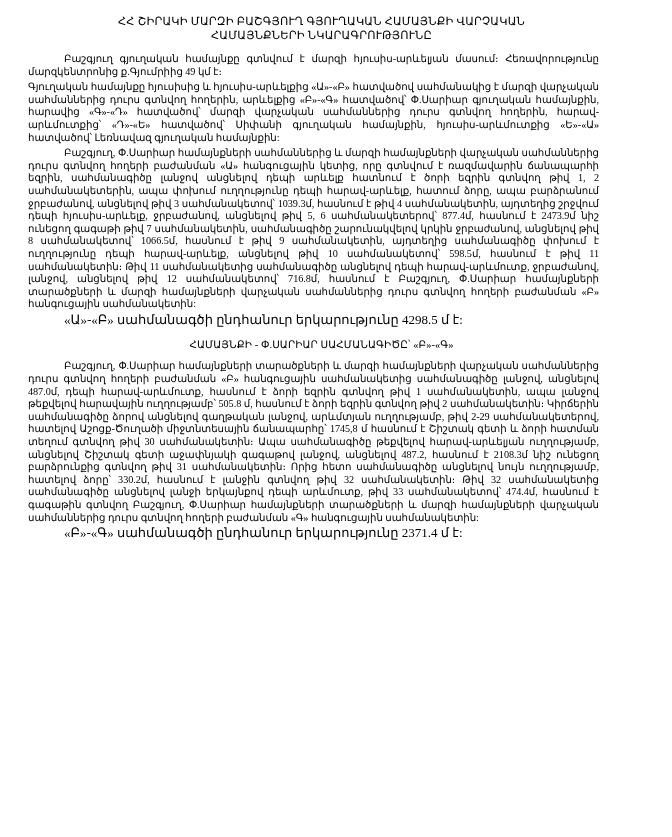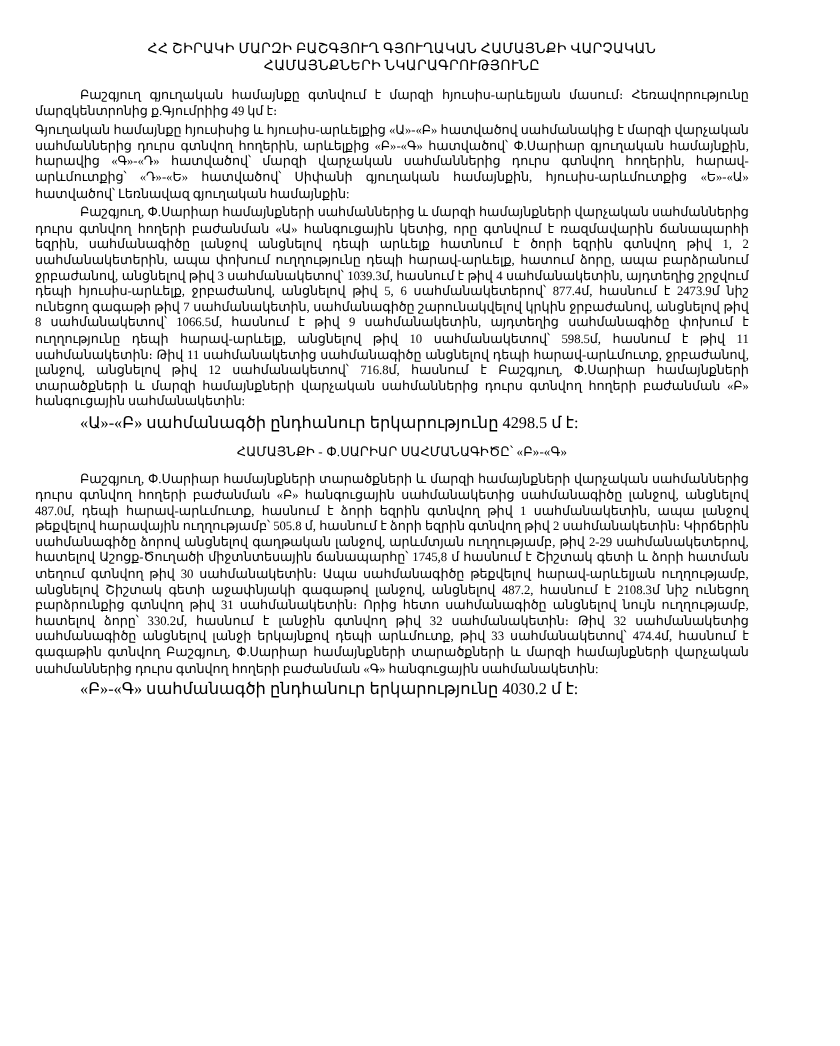--- a/index.html
+++ b/index.html
@@ -11,21 +11,21 @@
     width: 672px;
     height: 837px;
     font-family: "Liberation Serif", serif;
     color: #000000;
     overflow: hidden;
   }
   .page {
     width: 643px;
     height: 837px;
     box-sizing: border-box;
-    padding: 32px 28px 0 28px;
+    padding: 14px 28px 0 28px;
     position: relative;
   }
   .doc-title {
     text-align: center;
     font-size: 11.3px;
     line-height: 14px;
     letter-spacing: 0.2px;
     margin: 0 0 11px 0;
     font-weight: normal;
   }
@@ -81,15 +81,15 @@
 
 
   <p class="body-par tight">Բաշգյուղ, Փ.Սարիար համայնքների սահմաններից և մարզի համայնքների վարչական սահմաններից դուրս գտնվող հողերի բաժանման «Ա» հանգուցային կետից, որը գտնվում է ռազմավարին ճանապարհի եզրին, սահմանագիծը լանջով անցնելով դեպի արևելք հատնում է ծորի եզրին գտնվող թիվ 1, 2 սահմանակետերին, ապա փոխում ուղղությունը դեպի հարավ-արևելք, հատում ձորը, ապա բարձրանում ջրբաժանով, անցնելով թիվ 3 սահմանակետով՝ 1039.3մ, հասնում է թիվ 4 սահմանակետին, այդտեղից շրջվում դեպի հյուսիս-արևելք, ջրբաժանով, անցնելով թիվ 5, 6 սահմանակետերով՝ 877.4մ, հասնում է 2473.9մ նիշ ունեցող գագաթի թիվ 7 սահմանակետին, սահմանագիծը շարունակվելով կրկին ջրբաժանով, անցնելով թիվ 8 սահմանակետով՝ 1066.5մ, հասնում է թիվ 9 սահմանակետին, այդտեղից սահմանագիծը փոխում է ուղղությունը դեպի հարավ-արևելք, անցնելով թիվ 10 սահմանակետով՝ 598.5մ, հասնում է թիվ 11 սահմանակետին։ Թիվ 11 սահմանակետից սահմանագիծը անցնելով դեպի հարավ-արևմուտք, ջրբաժանով, լանջով, անցնելով թիվ 12 սահմանակետով՝ 716.8մ, հասնում է Բաշգյուղ, Փ.Սարիար համայնքների տարածքների և մարզի համայնքների վարչական սահմաններից դուրս գտնվող հողերի բաժանման «Բ» հանգուցային սահմանակետին:</p>
   <p class="quoted">«Ա»-«Բ» սահմանագծի ընդհանուր երկարությունը 4298.5 մ է:</p>
 
   <div class="section-head single">
     <span class="line">ՀԱՄԱՅՆՔԻ - Փ.ՍԱՐԻԱՐ ՍԱՀՄԱՆԱԳԻԾԸ՝ «Բ»-«Գ»</span>
   </div>
 
   <p class="body-par tight">Բաշգյուղ, Փ.Սարիար համայնքների տարածքների և մարզի համայնքների վարչական սահմաններից դուրս գտնվող հողերի բաժանման «Բ» հանգուցային սահմանակետից սահմանագիծը լանջով, անցնելով 487.0մ, դեպի հարավ-արևմուտք, հասնում է ձորի եզրին գտնվող թիվ 1 սահմանակետին, ապա լանջով թեքվելով հարավային ուղղությամբ՝ 505.8 մ, հասնում է ձորի եզրին գտնվող թիվ 2 սահմանակետին։ Կիրճերին սահմանագիծը ձորով անցնելով գաղթական լանջով, արևմտյան ուղղությամբ, թիվ 2-29 սահմանակետերով, հատելով Աշոցք-Ծուղածի միջտնտեսային ճանապարհը՝ 1745,8 մ հասնում է Շիշտակ գետի և ձորի հատման տեղում գտնվող թիվ 30 սահմանակետին։ Ապա սահմանագիծը թեքվելով հարավ-արևելյան ուղղությամբ, անցնելով Շիշտակ գետի աջափնյակի գագաթով լանջով, անցնելով 487.2, հասնում է 2108.3մ նիշ ունեցող բարձրունքից գտնվող թիվ 31 սահմանակետին։ Որից հետո սահմանագիծը անցնելով նույն ուղղությամբ, հատելով ձորը՝ 330.2մ, հասնում է լանջին գտնվող թիվ 32 սահմանակետին։ Թիվ 32 սահմանակետից սահմանագիծը անցնելով լանջի երկայնքով դեպի արևմուտք, թիվ 33 սահմանակետով՝ 474.4մ, հասնում է գագաթին գտնվող Բաշգյուղ, Փ.Սարիար համայնքների տարածքների և մարզի համայնքների վարչական սահմաններից դուրս գտնվող հողերի բաժանման «Գ» հանգուցային սահմանակետին:</p>
-  <p class="quoted">«Բ»-«Գ» սահմանագծի ընդհանուր երկարությունը 4030.2 մ է:</p>
+  <p class="quoted">«Բ»-«Գ» սահմանագծի ընդհանուր երկարությունը 2371.4 մ է:</p>
 
 </div>
 
 </body></html>

